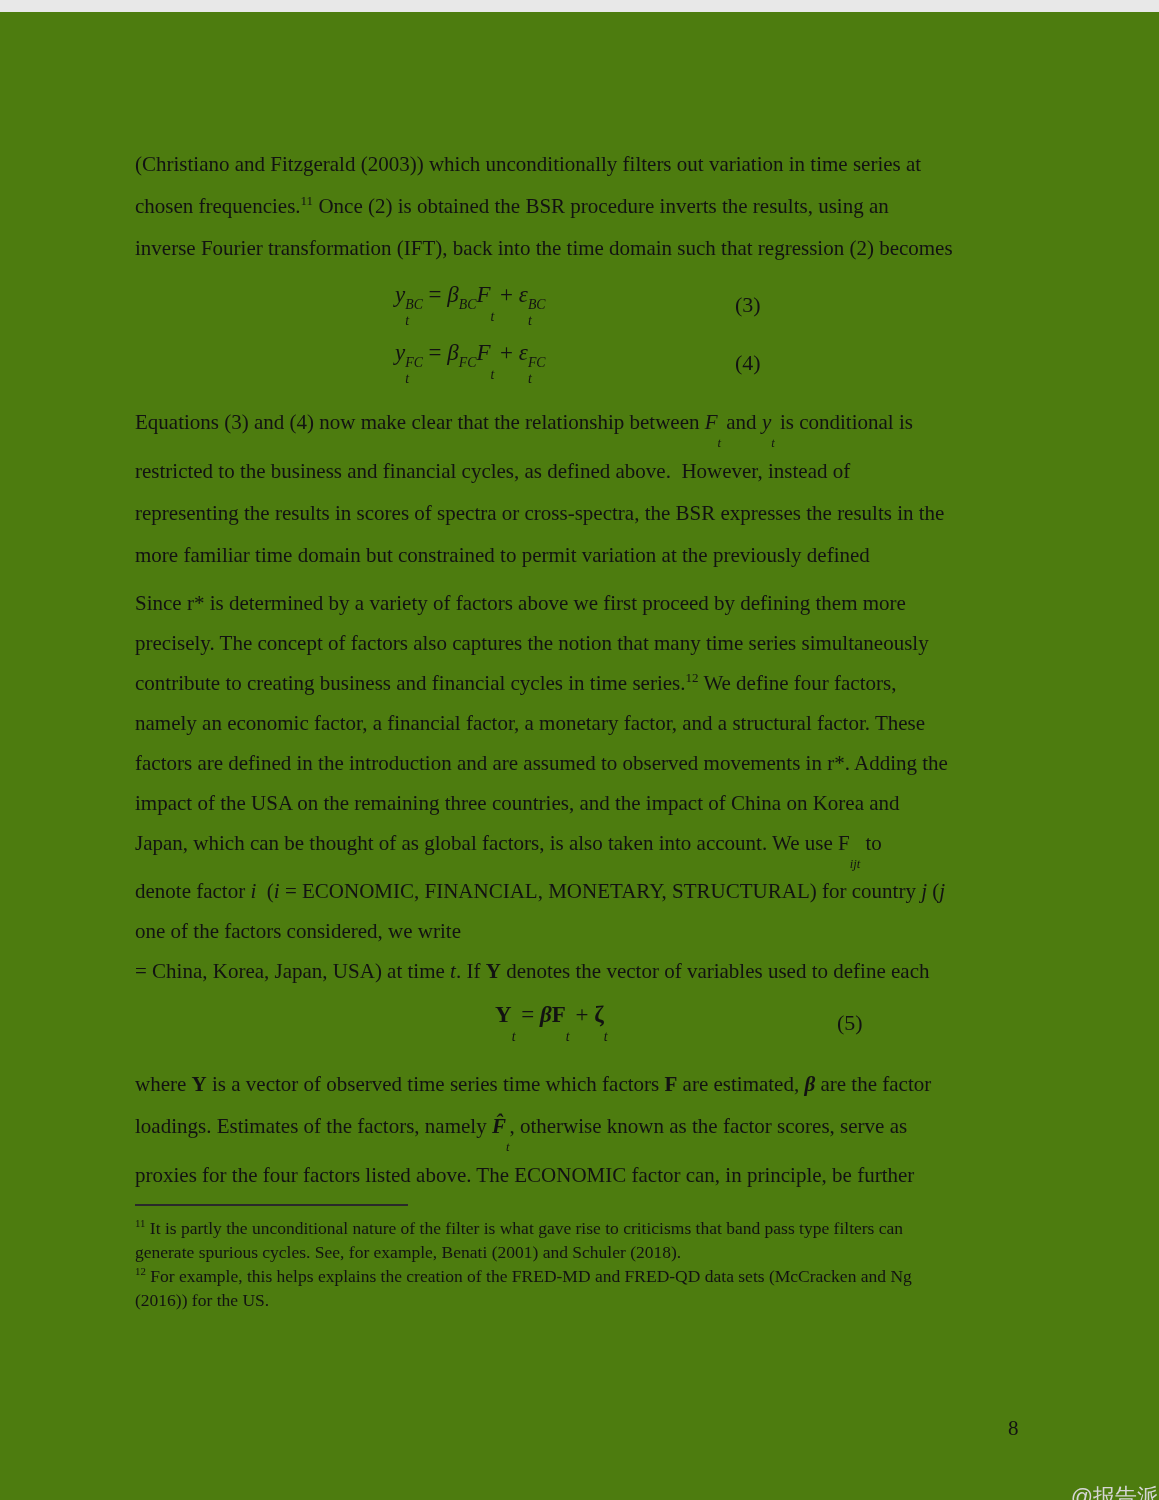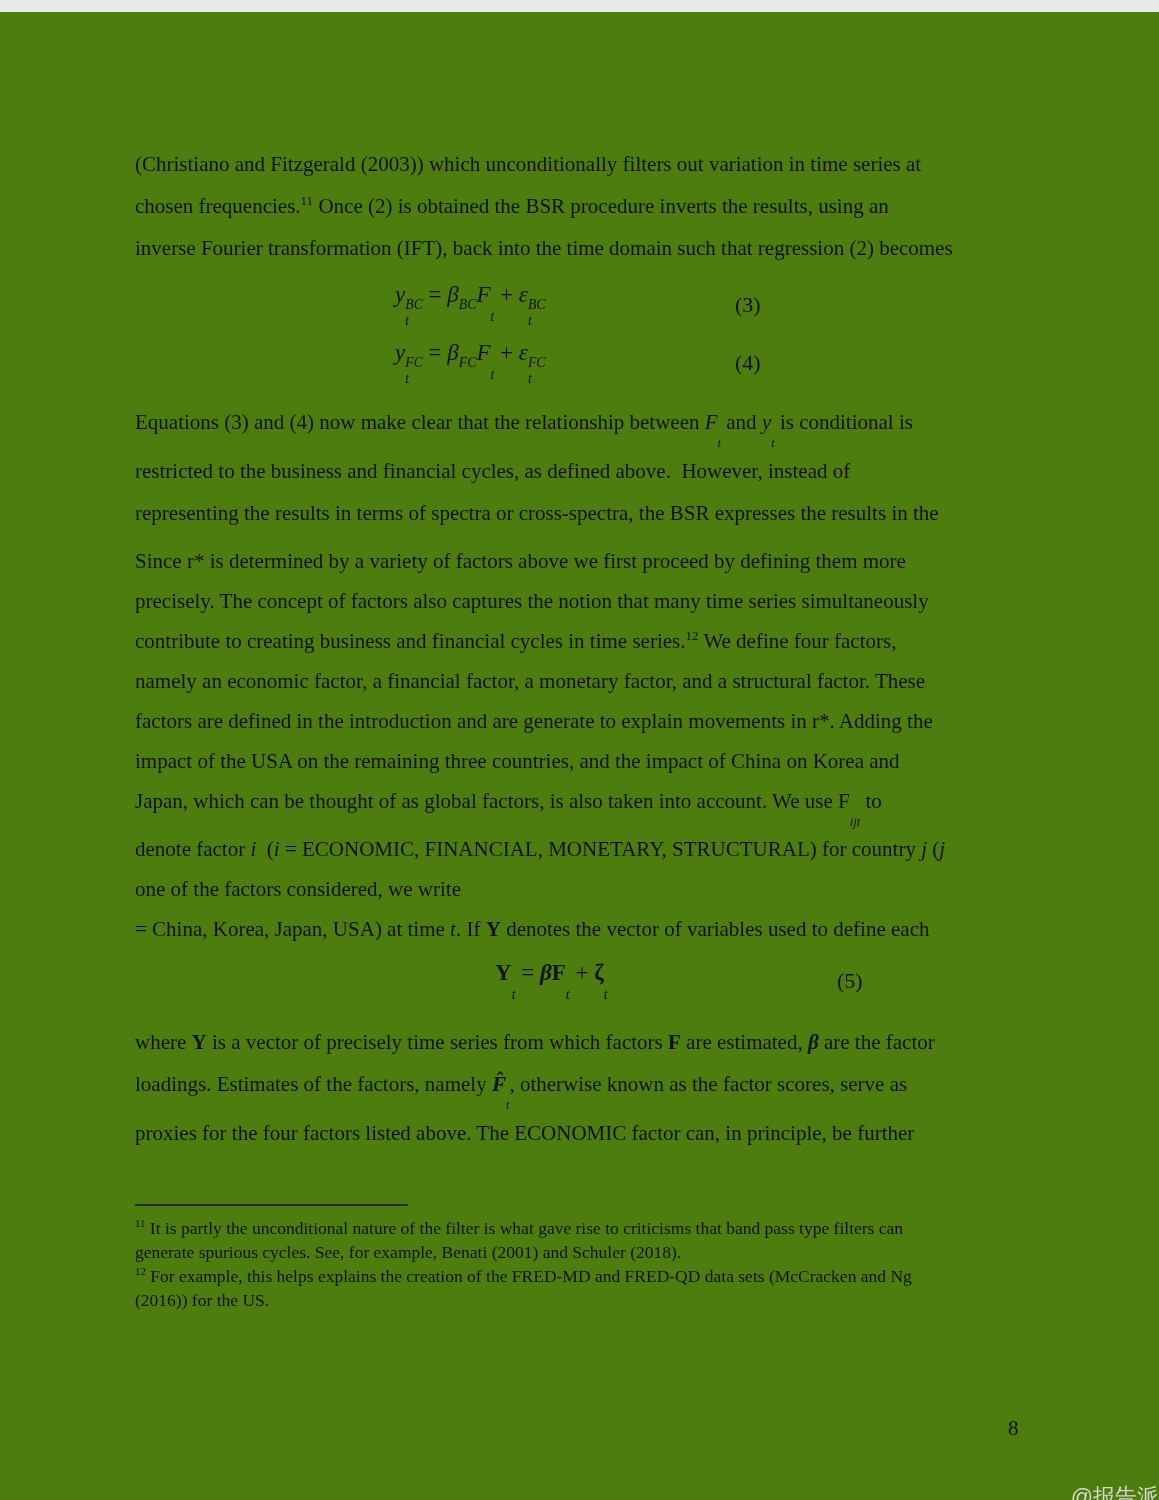--- a/index.html
+++ b/index.html
@@ -111,29 +111,30 @@
 
     <div class="para p2">
         <div class="line"><span>Equations (3) and (4) now make clear that the relationship between </span><span class="g"><span class="i">F</span><span class="ss">
               <span class="up"></span>
               <span class="dn">t</span>
             </span></span><span> and </span><span class="g"><span class="i">y</span><span class="ss">
               <span class="up"></span>
               <span class="dn">t</span>
             </span></span><span> is conditional is</span></div>
         <div class="line"><span>restricted to the business and financial cycles, as defined above.  However, instead of</span></div>
-        <div class="line"><span>representing the results in terms of spectra or cross-spectra, the BSR expresses the results in the</span></div>
+        <div class="line"><span>representing the results in scores of spectra or cross-spectra, the BSR expresses the results in the</span></div>
+        <div class="line"><span>more familiar time domain but constrained to permit variation at the previously defined</span></div>
       </div>
 
     <div class="para p3 tight">
         <div class="line"><span>Since r* is determined by a variety of factors above we first proceed by defining them more</span></div>
         <div class="line"><span>precisely. The concept of factors also captures the notion that many time series simultaneously</span></div>
         <div class="line"><span>contribute to creating business and financial cycles in time series.</span><span class="sup">12</span><span> We define four factors,</span></div>
         <div class="line"><span>namely an economic factor, a financial factor, a monetary factor, and a structural factor. These</span></div>
-        <div class="line"><span>factors are defined in the introduction and are generate to explain movements in r*. Adding the</span></div>
+        <div class="line"><span>factors are defined in the introduction and are assumed to observed movements in r*. Adding the</span></div>
         <div class="line"><span>impact of the USA on the remaining three countries, and the impact of China on Korea and</span></div>
         <div class="line"><span>Japan, which can be thought of as global factors, is also taken into account. We use </span><span class="g"><span>F</span><span class="ss">
               <span class="up"></span>
               <span class="dn">ijt</span>
             </span></span><span> to</span></div>
         <div class="line"><span>denote factor </span><span class="i">i</span><span>  (</span><span class="i">i</span><span> = ECONOMIC, FINANCIAL, MONETARY, STRUCTURAL) for country </span><span class="i">j</span><span> (</span><span class="i">j</span></div>
         <div class="line"><span>one of the factors considered, we write</span></div>
         <div class="line"><span>= China, Korea, Japan, USA) at time </span><span class="i">t</span><span>. If </span><span class="b">Y</span><span> denotes the vector of variables used to define each</span></div>
       </div>
 
@@ -145,21 +146,21 @@
               <span class="up"></span>
               <span class="dn">t</span>
             </span></span><span> + </span><span class="g"><span class="b">ζ</span><span class="ss">
               <span class="up"></span>
               <span class="dn">t</span>
             </span></span></span>
       <span class="eq-num">(5)</span>
     </div>
 
     <div class="para p4">
-        <div class="line"><span>where </span><span class="b">Y</span><span> is a vector of precisely time series from which factors </span><span class="b">F</span><span> are estimated, </span><span class="bi">β</span><span> are the factor</span></div>
+        <div class="line"><span>where </span><span class="b">Y</span><span> is a vector of observed time series time which factors </span><span class="b">F</span><span> are estimated, </span><span class="bi">β</span><span> are the factor</span></div>
         <div class="line"><span>loadings. Estimates of the factors, namely </span><span class="g"><span class="bi">F̂</span><span class="ss">
               <span class="up"></span>
               <span class="dn">t</span>
             </span></span><span>, otherwise known as the factor scores, serve as</span></div>
         <div class="line"><span>proxies for the four factors listed above. The ECONOMIC factor can, in principle, be further</span></div>
       </div>
   </div>
 
   <div class="footnote-area">
     <div class="fn-rule"></div>

